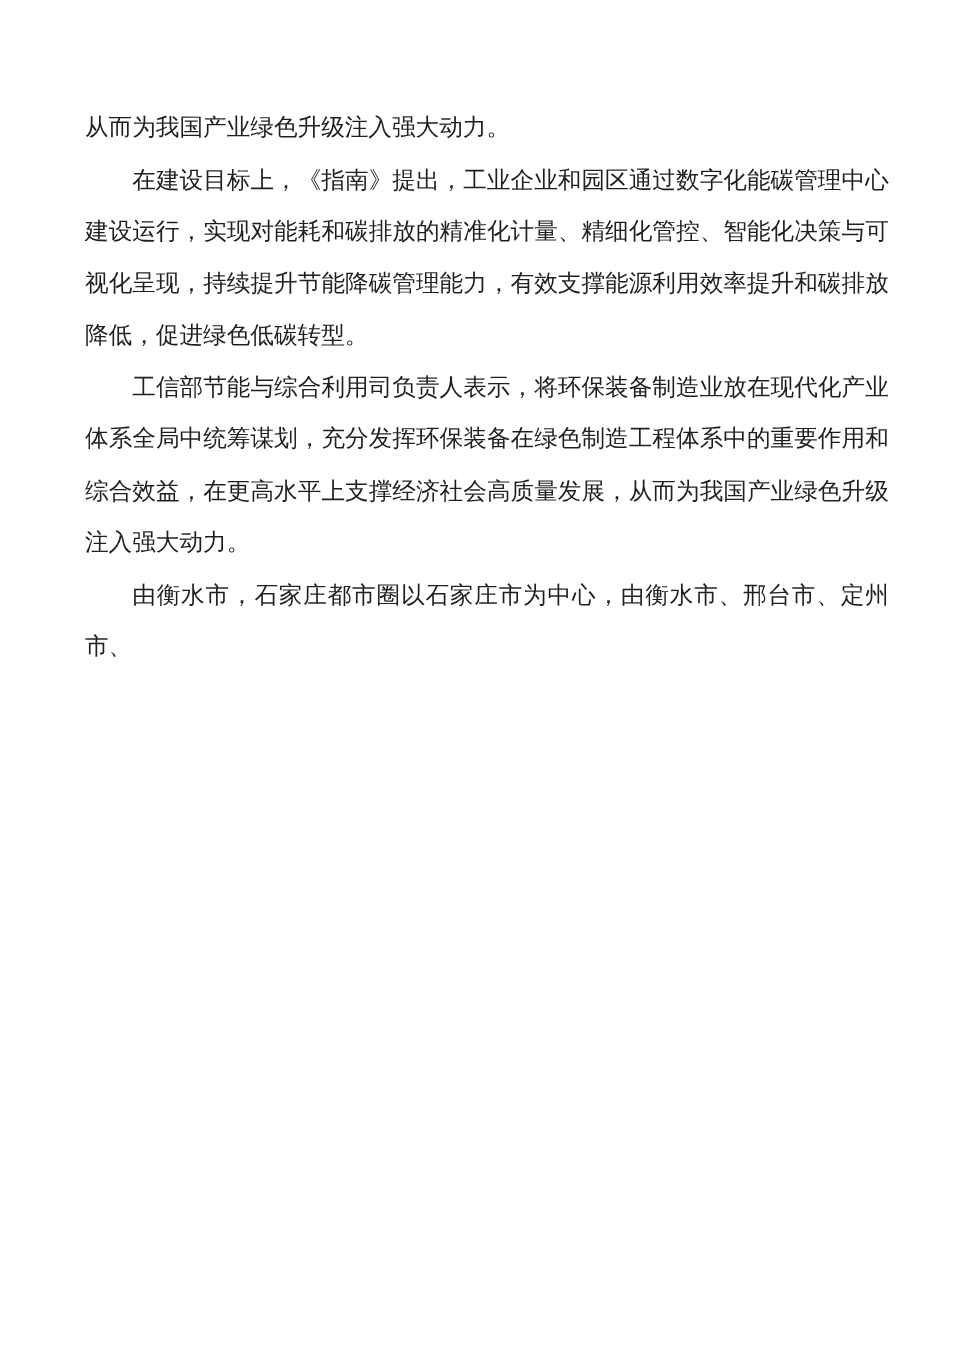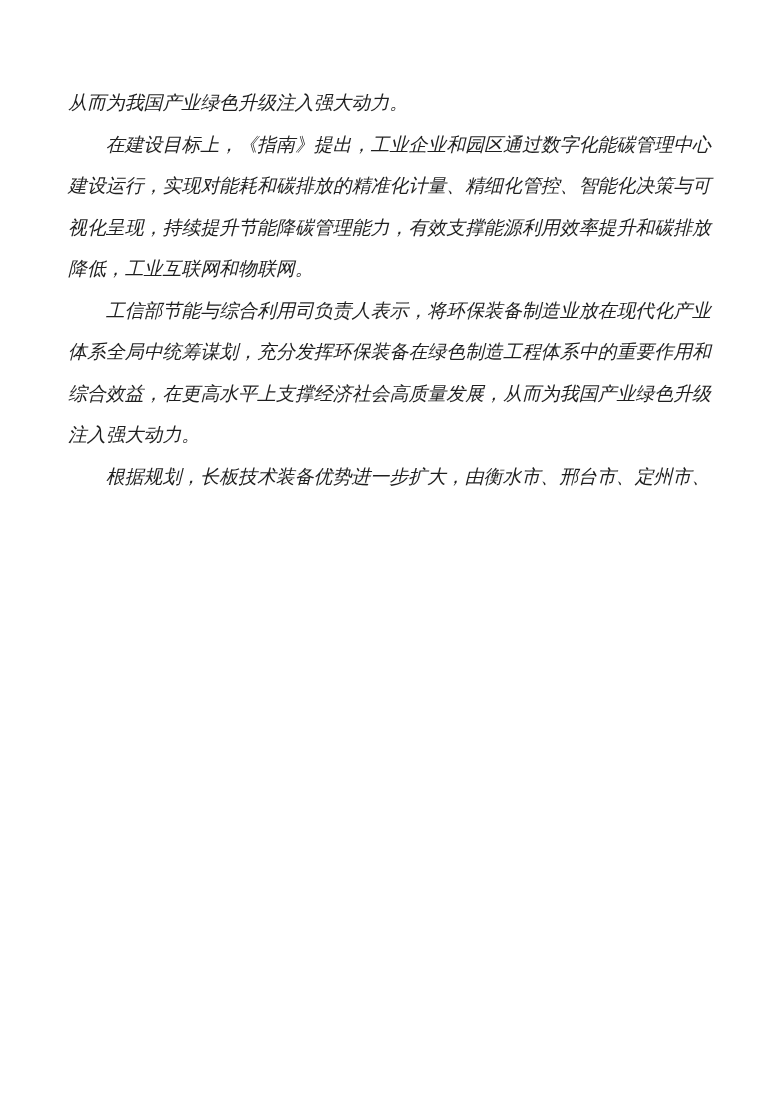--- a/index.html
+++ b/index.html
@@ -8,21 +8,20 @@
     background: #ffffff;
   }
   .page {
     position: relative;
     width: 775px;
     height: 910px;
     background: #ffffff;
     overflow: hidden;
     font-family: "Liberation Serif", "DejaVu Serif", serif;
     color: #1f1f1f;
-    font-style: italic;
   }
   .doc-body {
     position: absolute;
     left: 68px;
     top: 82px;
     width: 643px;
   }
   .doc-body p {
     margin: 0;
     font-size: 18.9px;
@@ -56,20 +55,20 @@
     color: #1f1f1f;
     font-family: "Liberation Serif", "DejaVu Serif", serif;
   }
 </style>
 </head>
 <body>
 
 <div class="page">
   <main class="doc-body" id="doc-body">
       <p class="continuation">从而为我国产业绿色升级注入强大动力。</p>
-      <p class="indent">在建设目标上，《指南》提出，工业企业和园区通过数字化能碳管理中心建设运行，实现对能耗和碳排放的精准化计量、精细化管控、智能化决策与可视化呈现，持续提升节能降碳管理能力，有效支撑能源利用效率提升和碳排放降低，工业互联网和物联网。</p>
+      <p class="indent">在建设目标上，《指南》提出，工业企业和园区通过数字化能碳管理中心建设运行，实现对能耗和碳排放的精准化计量、精细化管控、智能化决策与可视化呈现，持续提升节能降碳管理能力，有效支撑能源利用效率提升和碳排放降低，促进绿色低碳转型。</p>
       <p class="indent">工信部节能与综合利用司负责人表示，将环保装备制造业放在现代化产业体系全局中统筹谋划，充分发挥环保装备在绿色制造工程体系中的重要作用和综合效益，在更高水平上支撑经济社会高质量发展，从而为我国产业绿色升级注入强大动力。</p>
-      <p class="indent">根据规划，长板技术装备优势进一步扩大，由衡水市、邢台市、定州市、</p>
+      <p class="indent">由衡水市，石家庄都市圈以石家庄市为中心，由衡水市、邢台市、定州市、</p>
     </main>
   <footer class="page-footer">
     <span class="page-number">3</span>
   </footer>
 </div>
 
 </body></html>

